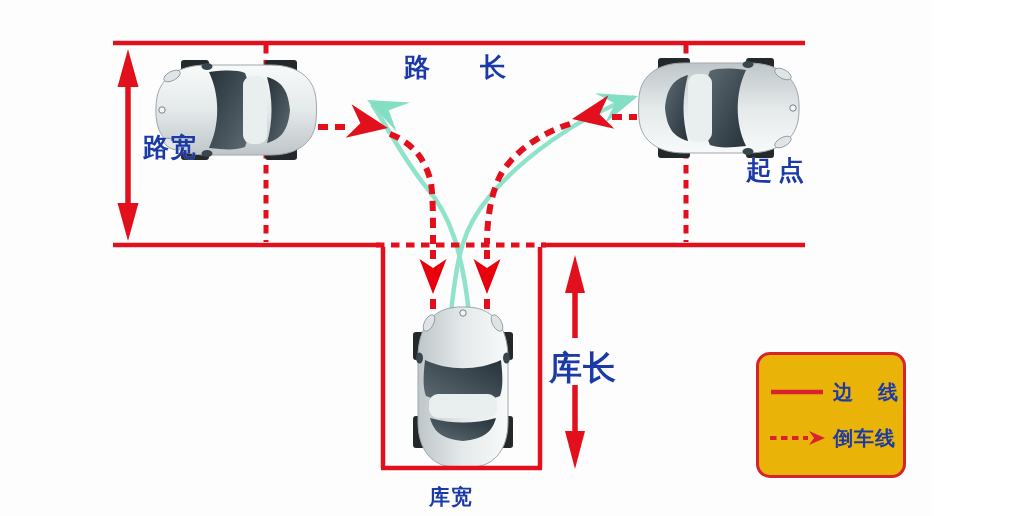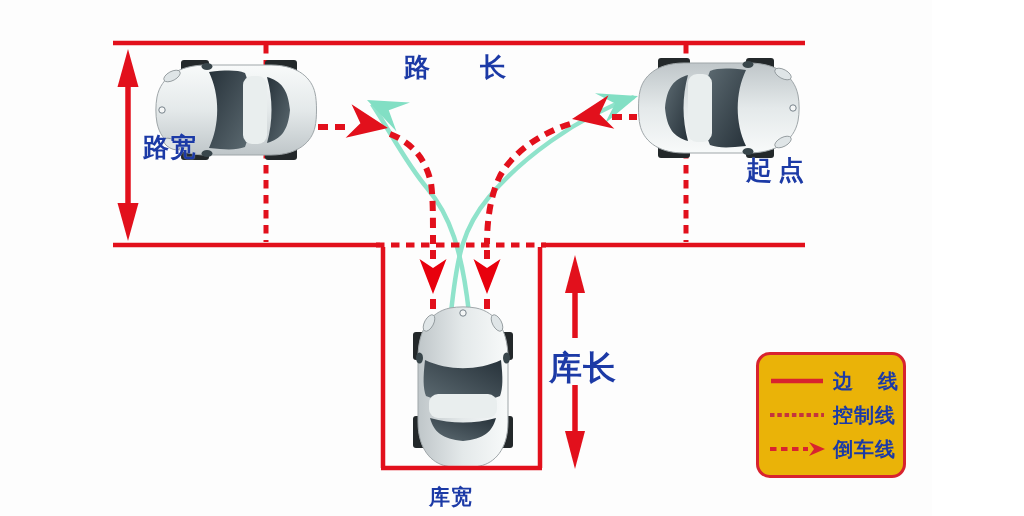--- a/index.html
+++ b/index.html
@@ -139,26 +139,20 @@
 
   <div class="legend">
     <div class="legend-row">
       <svg width="58" height="20">
         <line x1="3" y1="10" x2="55" y2="10" stroke="#d8232f" stroke-width="4.5"></line>
       </svg>
       <span class="legend-label spread">边线</span>
     </div>
     <div class="legend-row">
       <svg width="58" height="20">
-        <line x1="2" y1="10" x2="56" y2="10" stroke="#c5353c" stroke-width="4" stroke-dasharray="4.5 2.8"></line>
-      </svg>
-      <span class="legend-label">控制线</span>
-    </div>
-    <div class="legend-row">
-      <svg width="58" height="20">
         <line x1="2" y1="10" x2="40" y2="10" stroke="#d8232f" stroke-width="4" stroke-dasharray="6.5 4.5"></line>
         <path d="M 57,10 L 41,3 L 46,10 L 41,17 Z" fill="#d8232f"></path>
       </svg>
       <span class="legend-label">倒车线</span>
     </div>
   </div>
 
 </div>
 
 </body></html>

